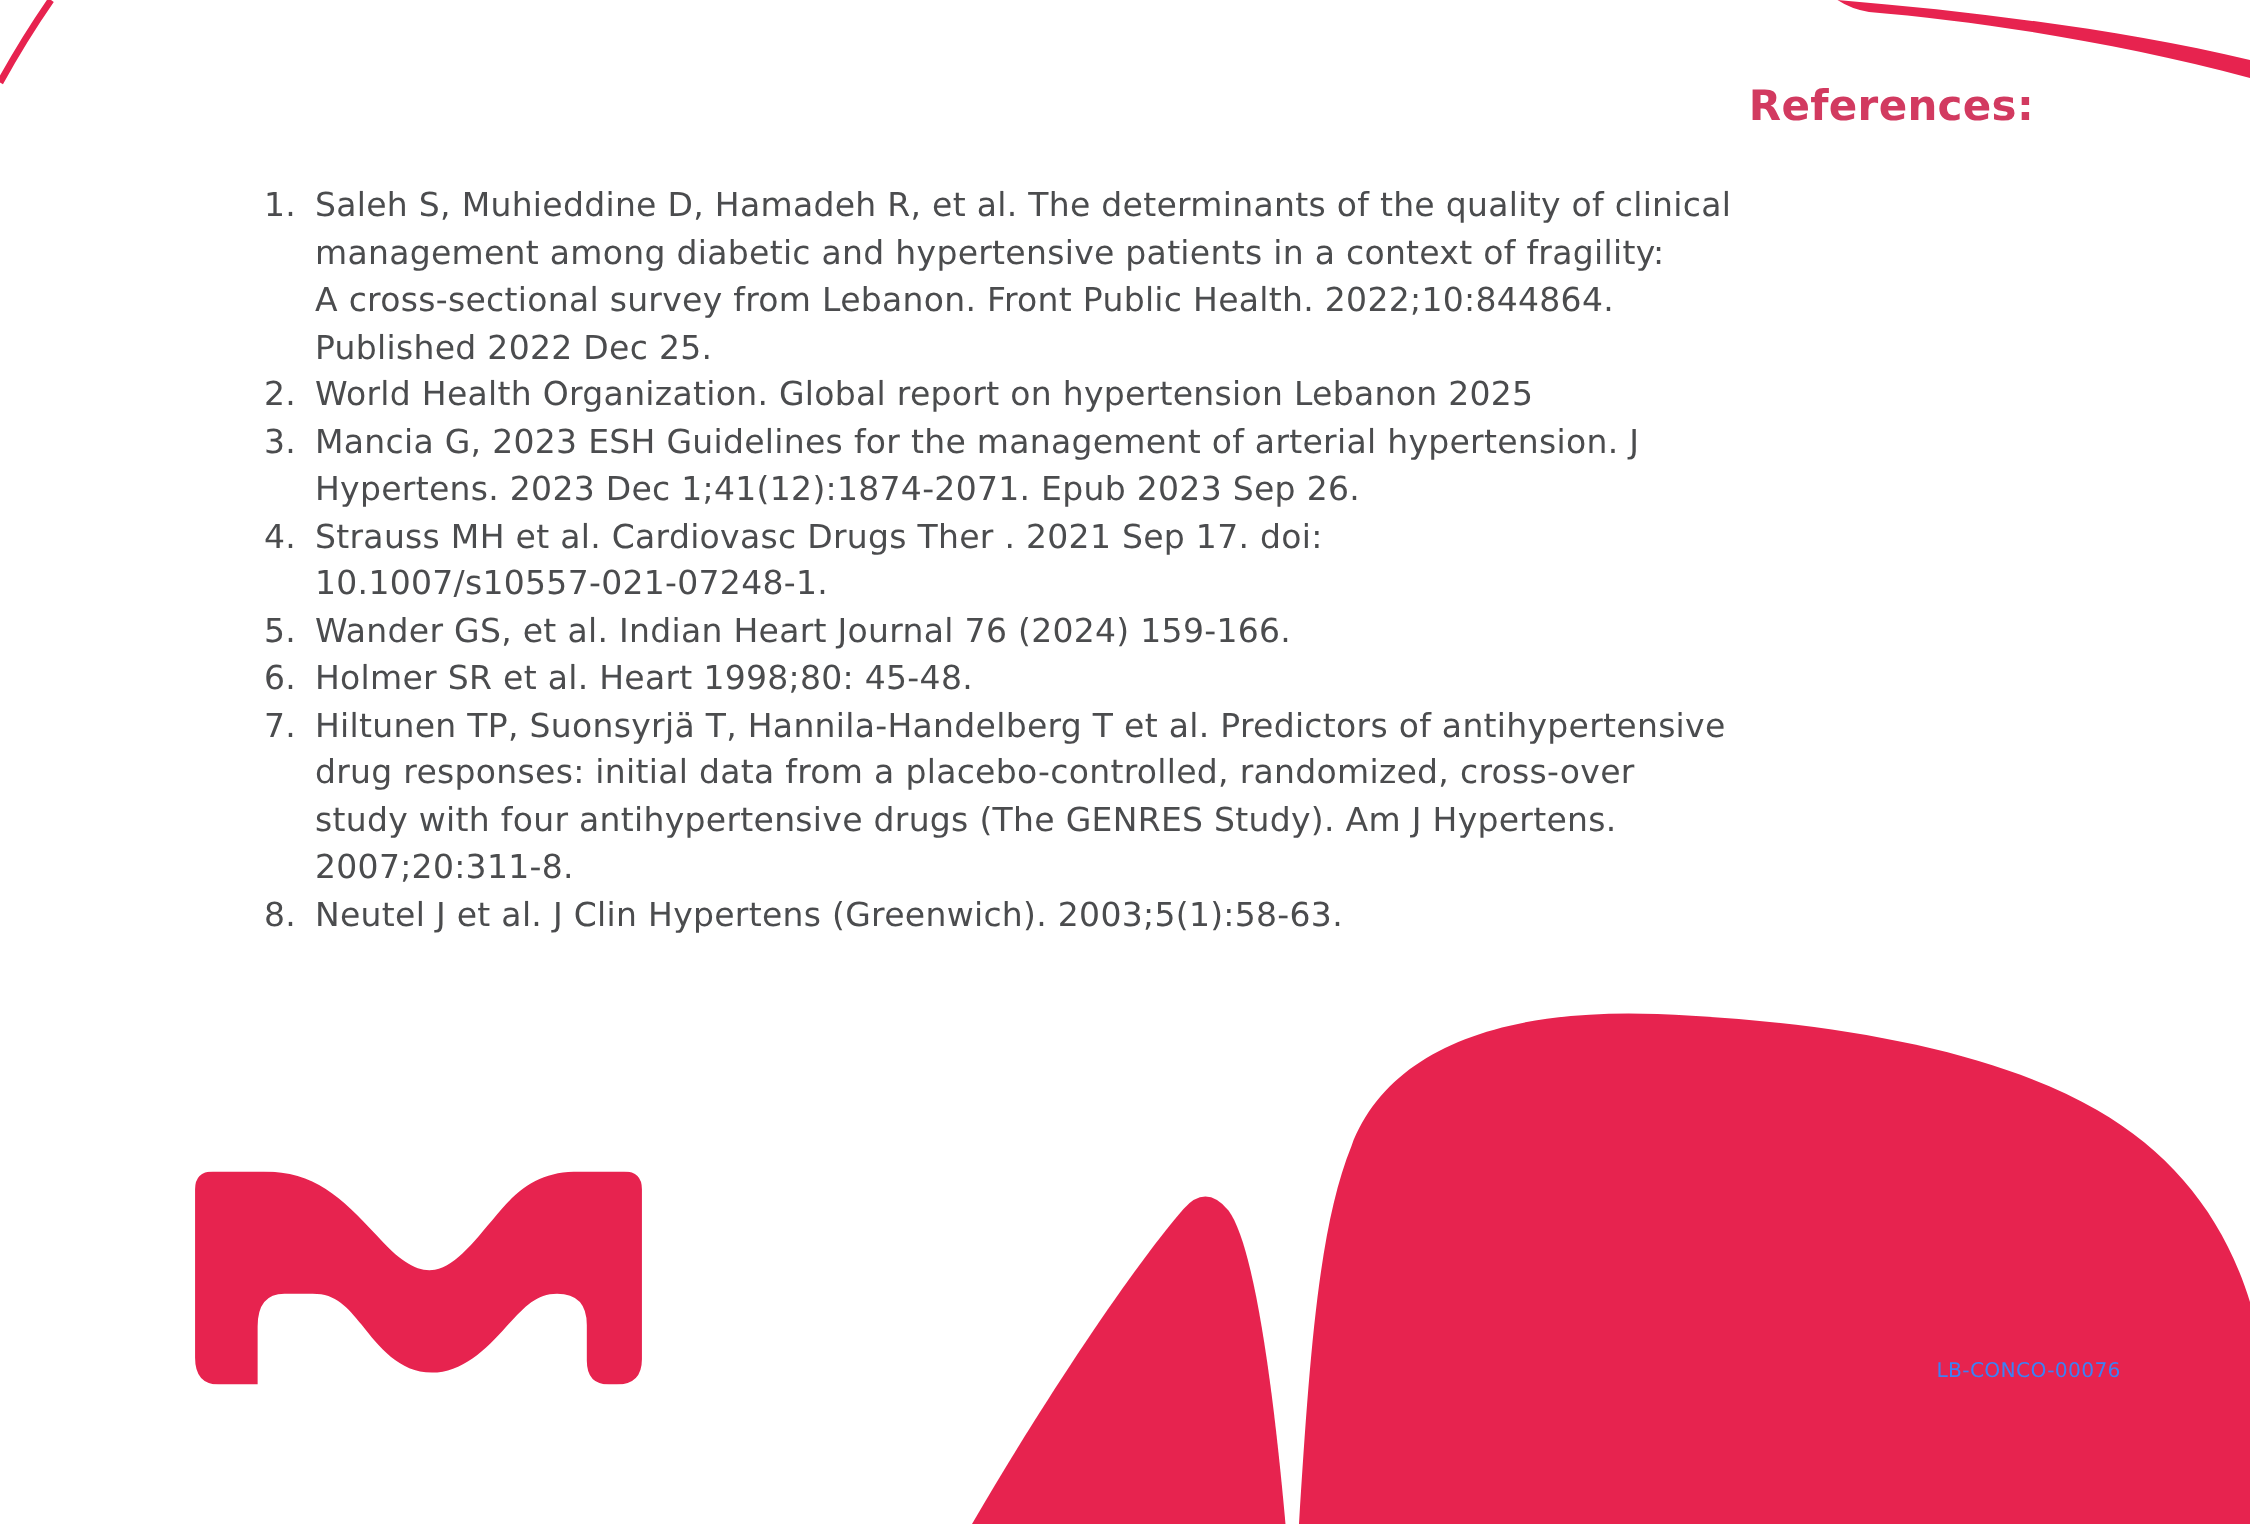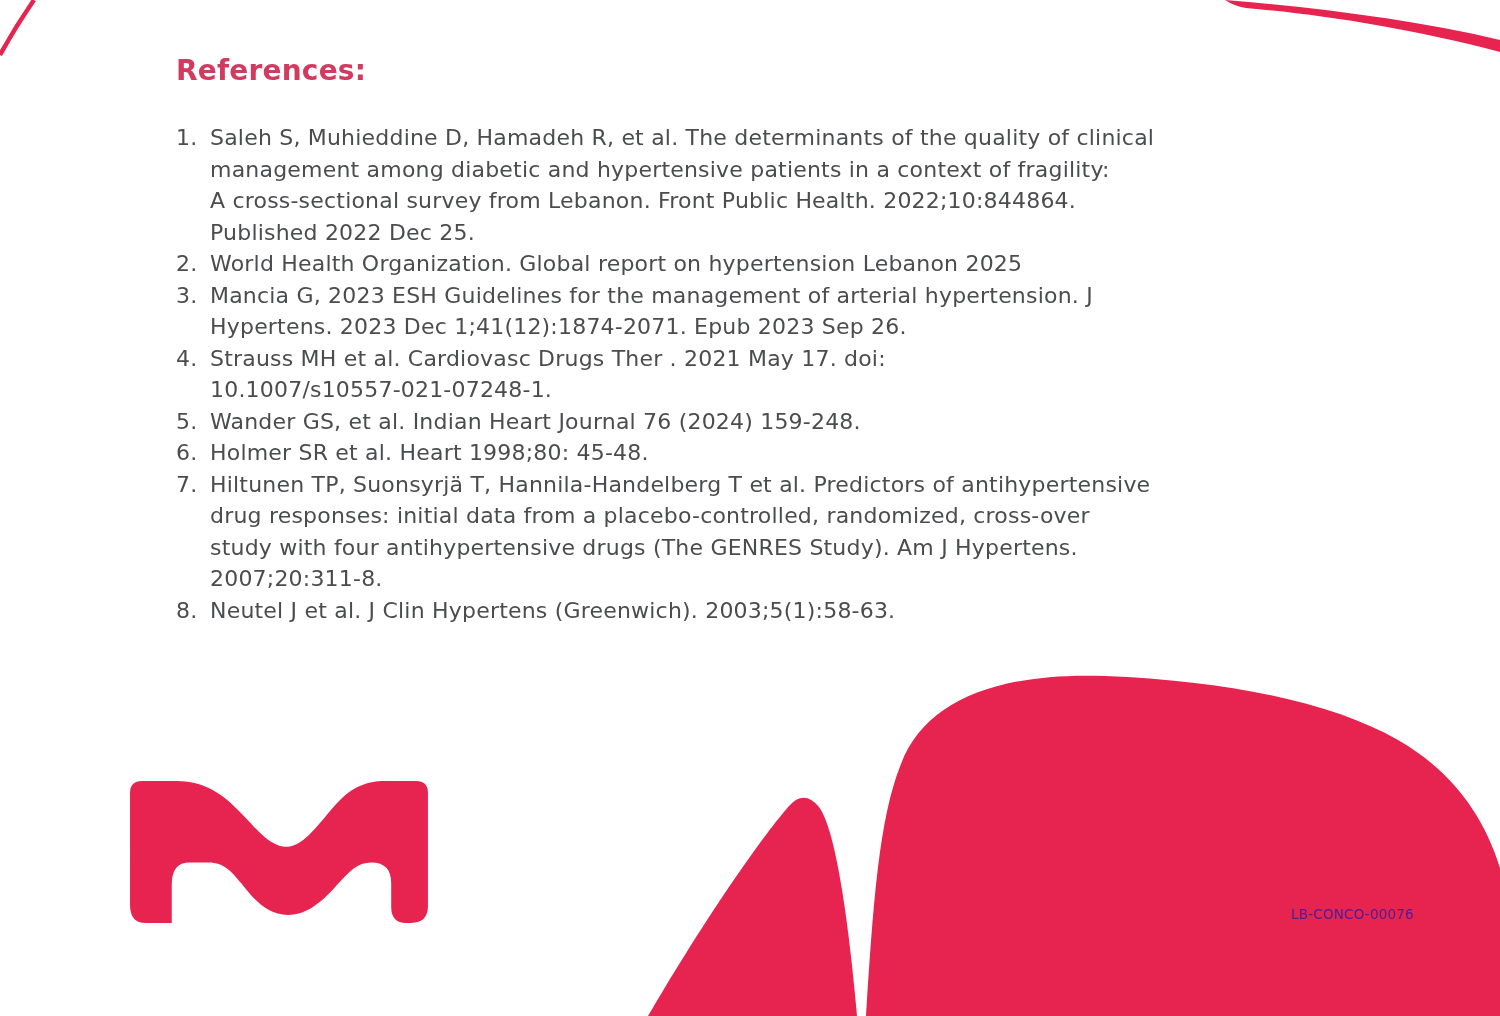--- a/index.html
+++ b/index.html
@@ -7,36 +7,36 @@
     position:relative;
     width:1500px;height:1016px;
     overflow:hidden;
     background:#ffffff;
     font-family:"DejaVu Sans","Liberation Sans",sans-serif;
   }
   .decor-svg{position:absolute;left:0;top:0;width:1500px;height:1016px;pointer-events:none;}
   .content{position:absolute;left:176px;top:54px;width:1180px;}
   .heading{
     font-size:28px;font-weight:bold;color:var(--heading,#d23a60);
-    letter-spacing:.2px;margin:0 0 35px 0;
+    letter-spacing:.2px;margin:0 0 35px 0;text-align:right;
   }
   .ref-list{display:block;}
   .ref-item{display:flex;align-items:flex-start;}
   .ref-num{
     flex:0 0 34px;font-size:22px;color:var(--text,#4b4c4e);
     line-height:31.5px;letter-spacing:.2px;
   }
   .ref-text{
     flex:1 1 auto;font-size:22px;color:var(--text,#4b4c4e);
     line-height:31.5px;letter-spacing:.2px;white-space:pre-line;
   }
   .logo-svg{position:absolute;left:130px;top:781px;width:298px;height:142px;}
   .code-label{
     position:absolute;left:1291px;top:906px;
-    font-size:13.5px;color:#4c1d95;letter-spacing:.2px;
+    font-size:13.5px;color:#3b82f6;letter-spacing:.2px;
   }
 </style>
 </head>
 <body>
 
 <div class="canvas">
 
   <svg class="decor-svg" viewBox="0 0 1500 1016" aria-hidden="true">
     <path d="M 0 55 Q 16 26 34 0" fill="none" stroke="var(--accent,#e7234f)" stroke-width="4.5"></path>
     <path d="M 1225 0 C 1320 8 1415 20 1500 40 L 1500 52 C 1410 28 1318 14 1246 8 Q 1234 6 1225 0 Z" fill="var(--accent,#e7234f)"></path>
@@ -61,27 +61,27 @@
   </div>
 
   <div class="ref-item">
     <span class="ref-num">3.</span>
     <span class="ref-text">Mancia G, 2023 ESH Guidelines for the management of arterial hypertension. J
 Hypertens. 2023 Dec 1;41(12):1874-2071. Epub 2023 Sep 26.</span>
   </div>
 
   <div class="ref-item">
     <span class="ref-num">4.</span>
-    <span class="ref-text">Strauss MH et al. Cardiovasc Drugs Ther . 2021 May 17. doi:
+    <span class="ref-text">Strauss MH et al. Cardiovasc Drugs Ther . 2021 Sep 17. doi:
 10.1007/s10557-021-07248-1.</span>
   </div>
 
   <div class="ref-item">
     <span class="ref-num">5.</span>
-    <span class="ref-text">Wander GS, et al. Indian Heart Journal 76 (2024) 159-248.</span>
+    <span class="ref-text">Wander GS, et al. Indian Heart Journal 76 (2024) 159-166.</span>
   </div>
 
   <div class="ref-item">
     <span class="ref-num">6.</span>
     <span class="ref-text">Holmer SR et al. Heart 1998;80: 45-48.</span>
   </div>
 
   <div class="ref-item">
     <span class="ref-num">7.</span>
     <span class="ref-text">Hiltunen TP, Suonsyrjä T, Hannila-Handelberg T et al. Predictors of antihypertensive

